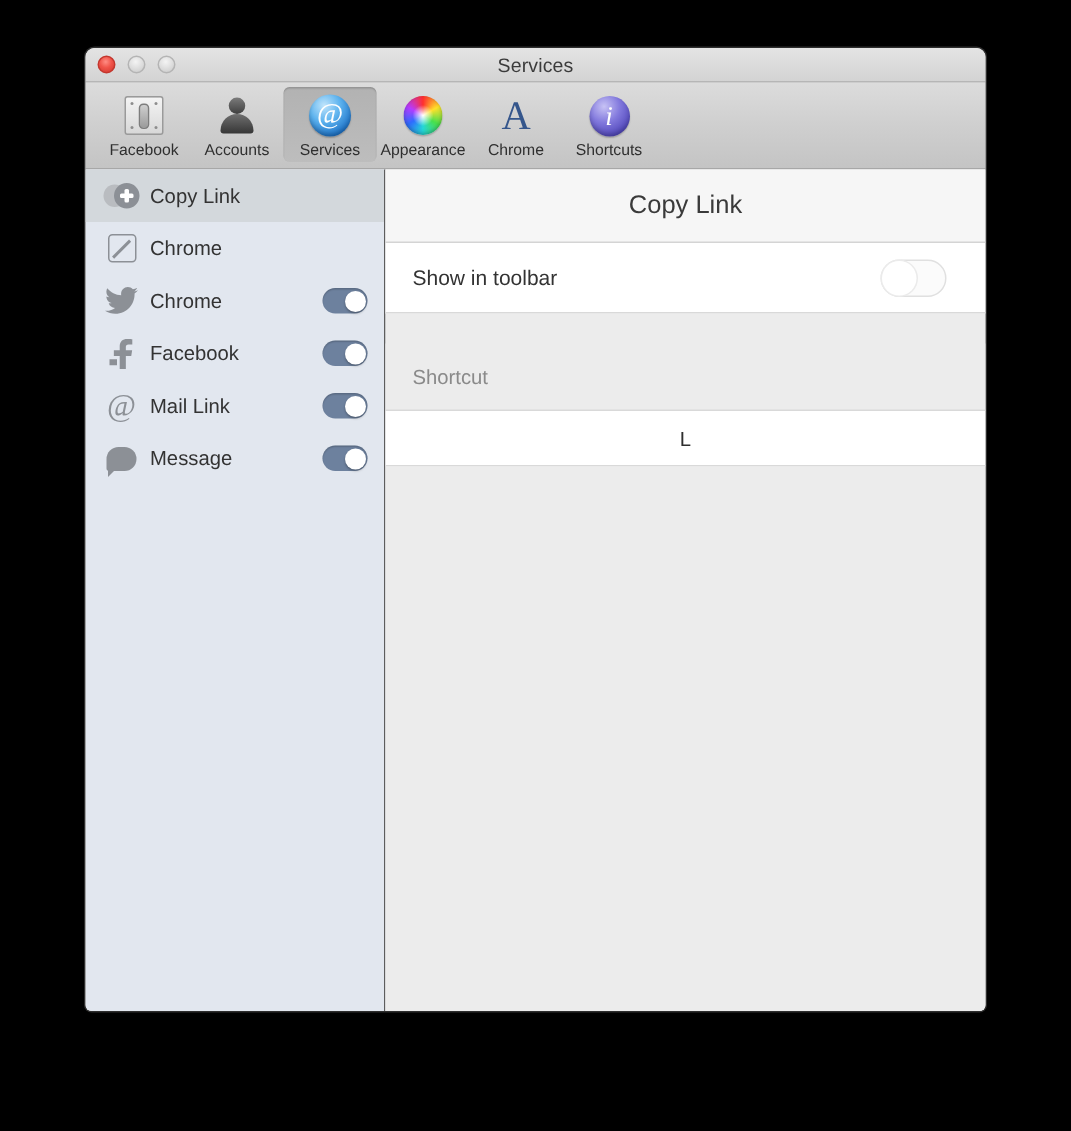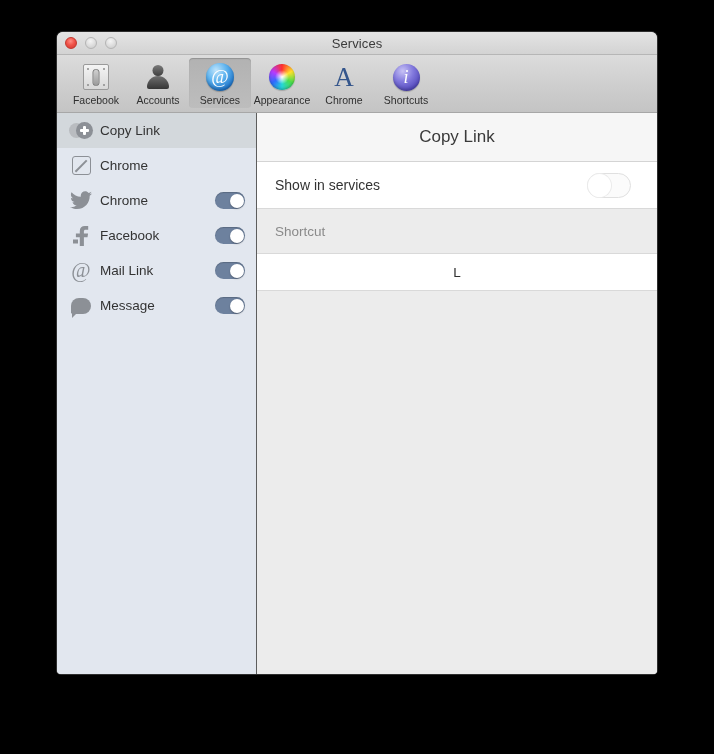--- a/index.html
+++ b/index.html
@@ -381,20 +381,21 @@
     height: 45px;
     flex: 0 0 45px;
     background: #ececec;
     border-bottom: 1px solid #d9d9d9;
     display: flex;
     align-items: center;
     padding: 0 18px;
     box-sizing: border-box;
     font-size: 13.5px;
     color: #8a8a8a;
+    margin-top: 20px;
   }
   .value-row {
     height: 36px;
     flex: 0 0 36px;
     background: #ffffff;
     border-bottom: 1px solid #d9d9d9;
     display: flex;
     align-items: center;
     justify-content: center;
     font-size: 13.5px;
@@ -540,21 +541,21 @@
             </div>
         </div>
 
       </div>
 
       <div class="detail">
 
         <div class="detail-title">Copy Link</div>
 
         <div class="pref-row">
-          <div class="lbl">Show in services</div>
+          <div class="lbl">Show in toolbar</div>
           <div class="switch large off">
               <span class="knob"></span>
             </div>
         </div>
 
         <div class="group-head">Shortcut</div>
 
         <div class="value-row">
           <span>L</span>
         </div>

